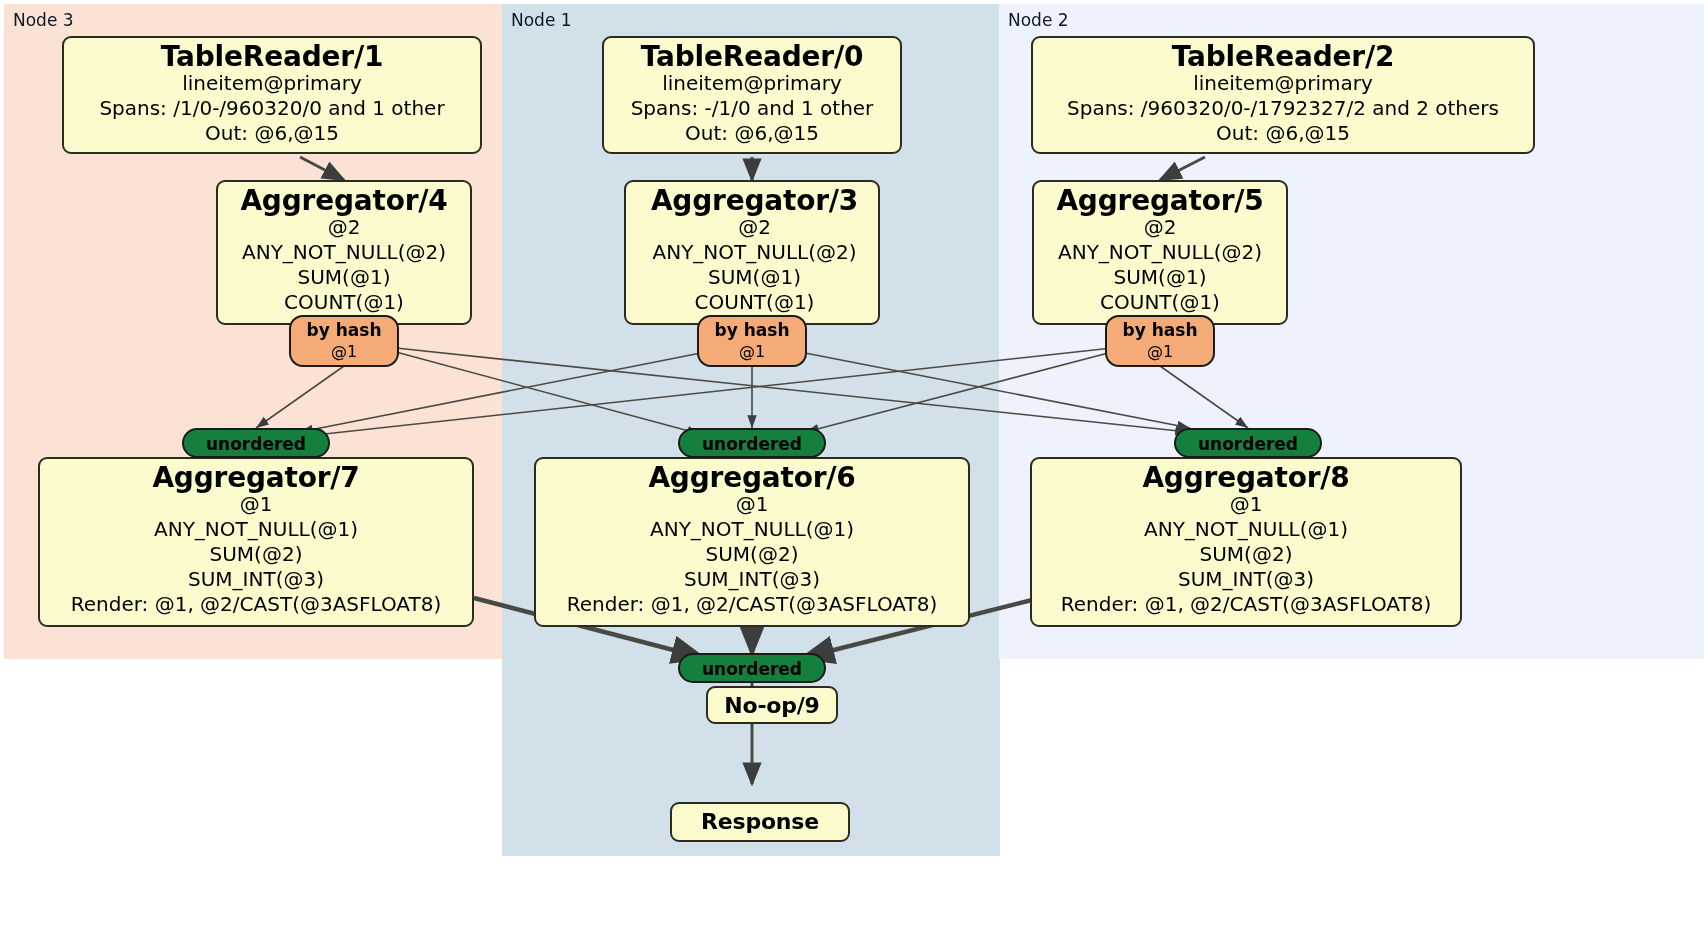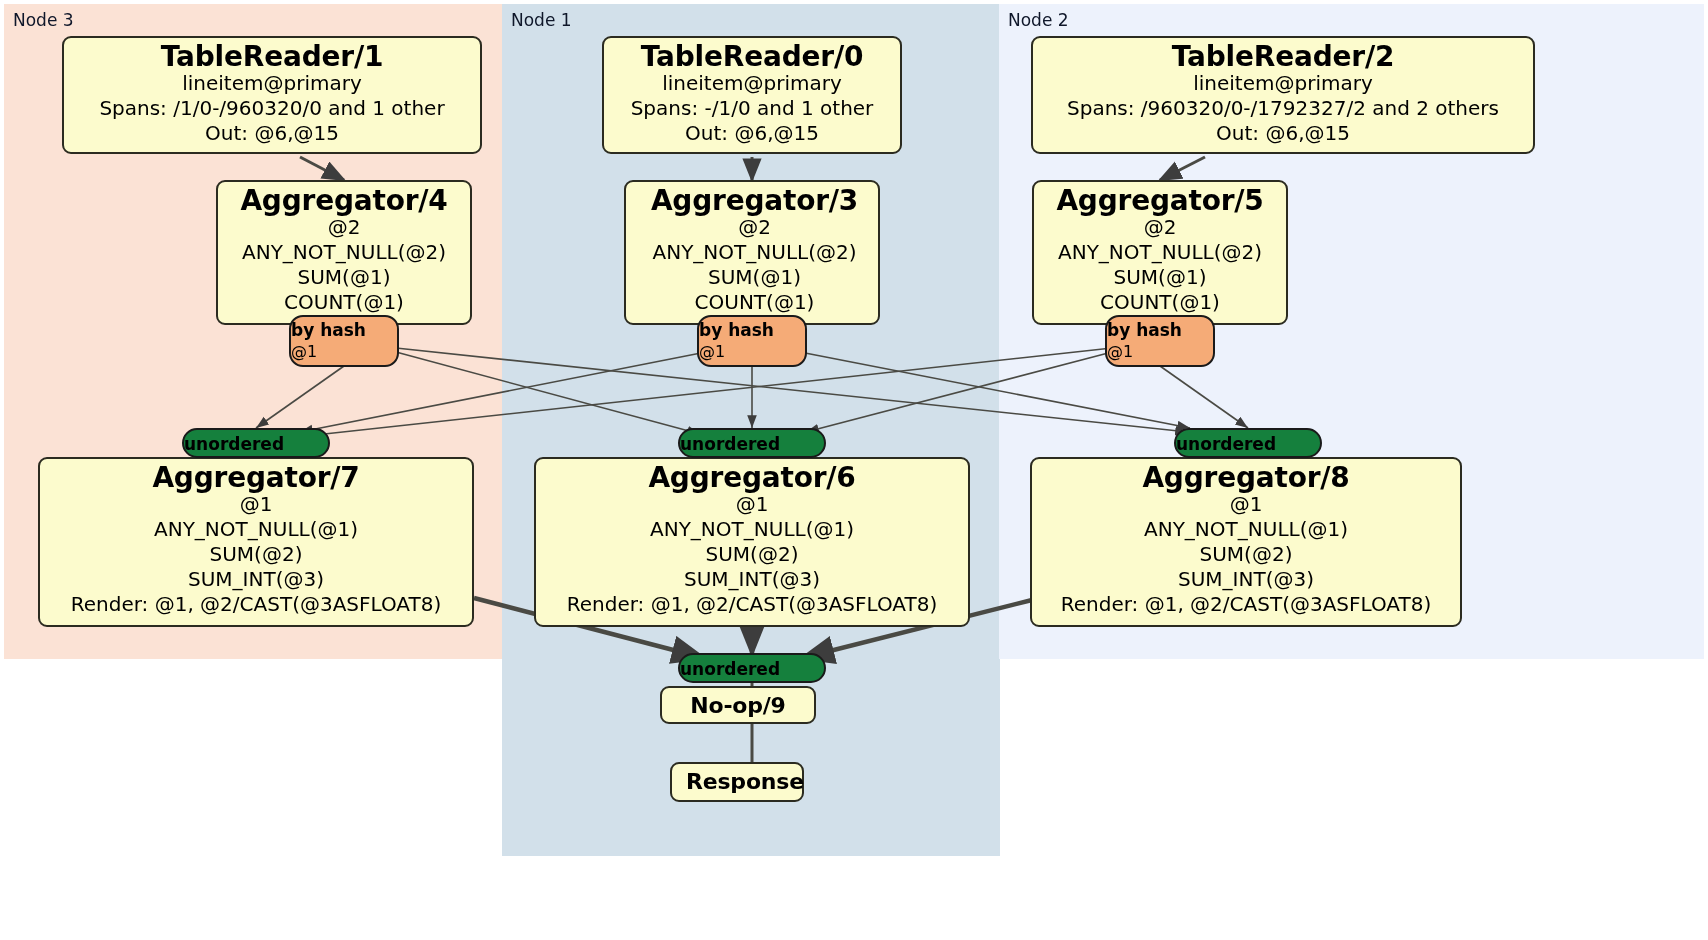--- a/index.html
+++ b/index.html
@@ -81,20 +81,21 @@
   }
   .box.compact .title {
     font-size: 22px;
     line-height: 27px;
   }
 
   
   .badge {
     position: absolute;
     box-sizing: border-box;
+    text-align: center;
     border: 2px solid #1a1a1a;
     color: #000000;
     font-family: "DejaVu Sans", sans-serif;
     z-index: 5;
   }
   .badge.hash {
     background: #f5ab77;
     border-radius: 14px;
     padding-top: 3px;
     font-size: 17px;
@@ -237,25 +238,25 @@
     <div class="line">ANY_NOT_NULL(@1)</div>
     <div class="line">SUM(@2)</div>
     <div class="line">SUM_INT(@3)</div>
     <div class="line">Render: @1, @2/CAST(@3ASFLOAT8)</div>
   </div>
 
   <div class="badge unordered" style="left:678px; top:653px; width:148px; height:30px;">
     <span>unordered</span>
   </div>
 
-  <div class="box compact" id="noop9" style="left:660px; top:686px; width:156px; height:38px;">
+  <div class="box compact" id="noop9" style="left:706px; top:686px; width:132px; height:38px;">
     <div class="title">No-op/9</div>
   </div>
 
-  <div class="box compact" id="response" style="left:670px; top:762px; width:134px; height:40px;">
+  <div class="box compact" id="response" style="left:670px; top:802px; width:180px; height:40px;">
     <div class="title">Response</div>
   </div>
 
   <div class="box" id="tr2" style="left:1031px; top:36px; width:504px;">
     <div class="title">TableReader/2</div>
     <div class="line">lineitem@primary</div>
     <div class="line">Spans: /960320/0-/1792327/2 and 2 others</div>
     <div class="line">Out: @6,@15</div>
   </div>
 

